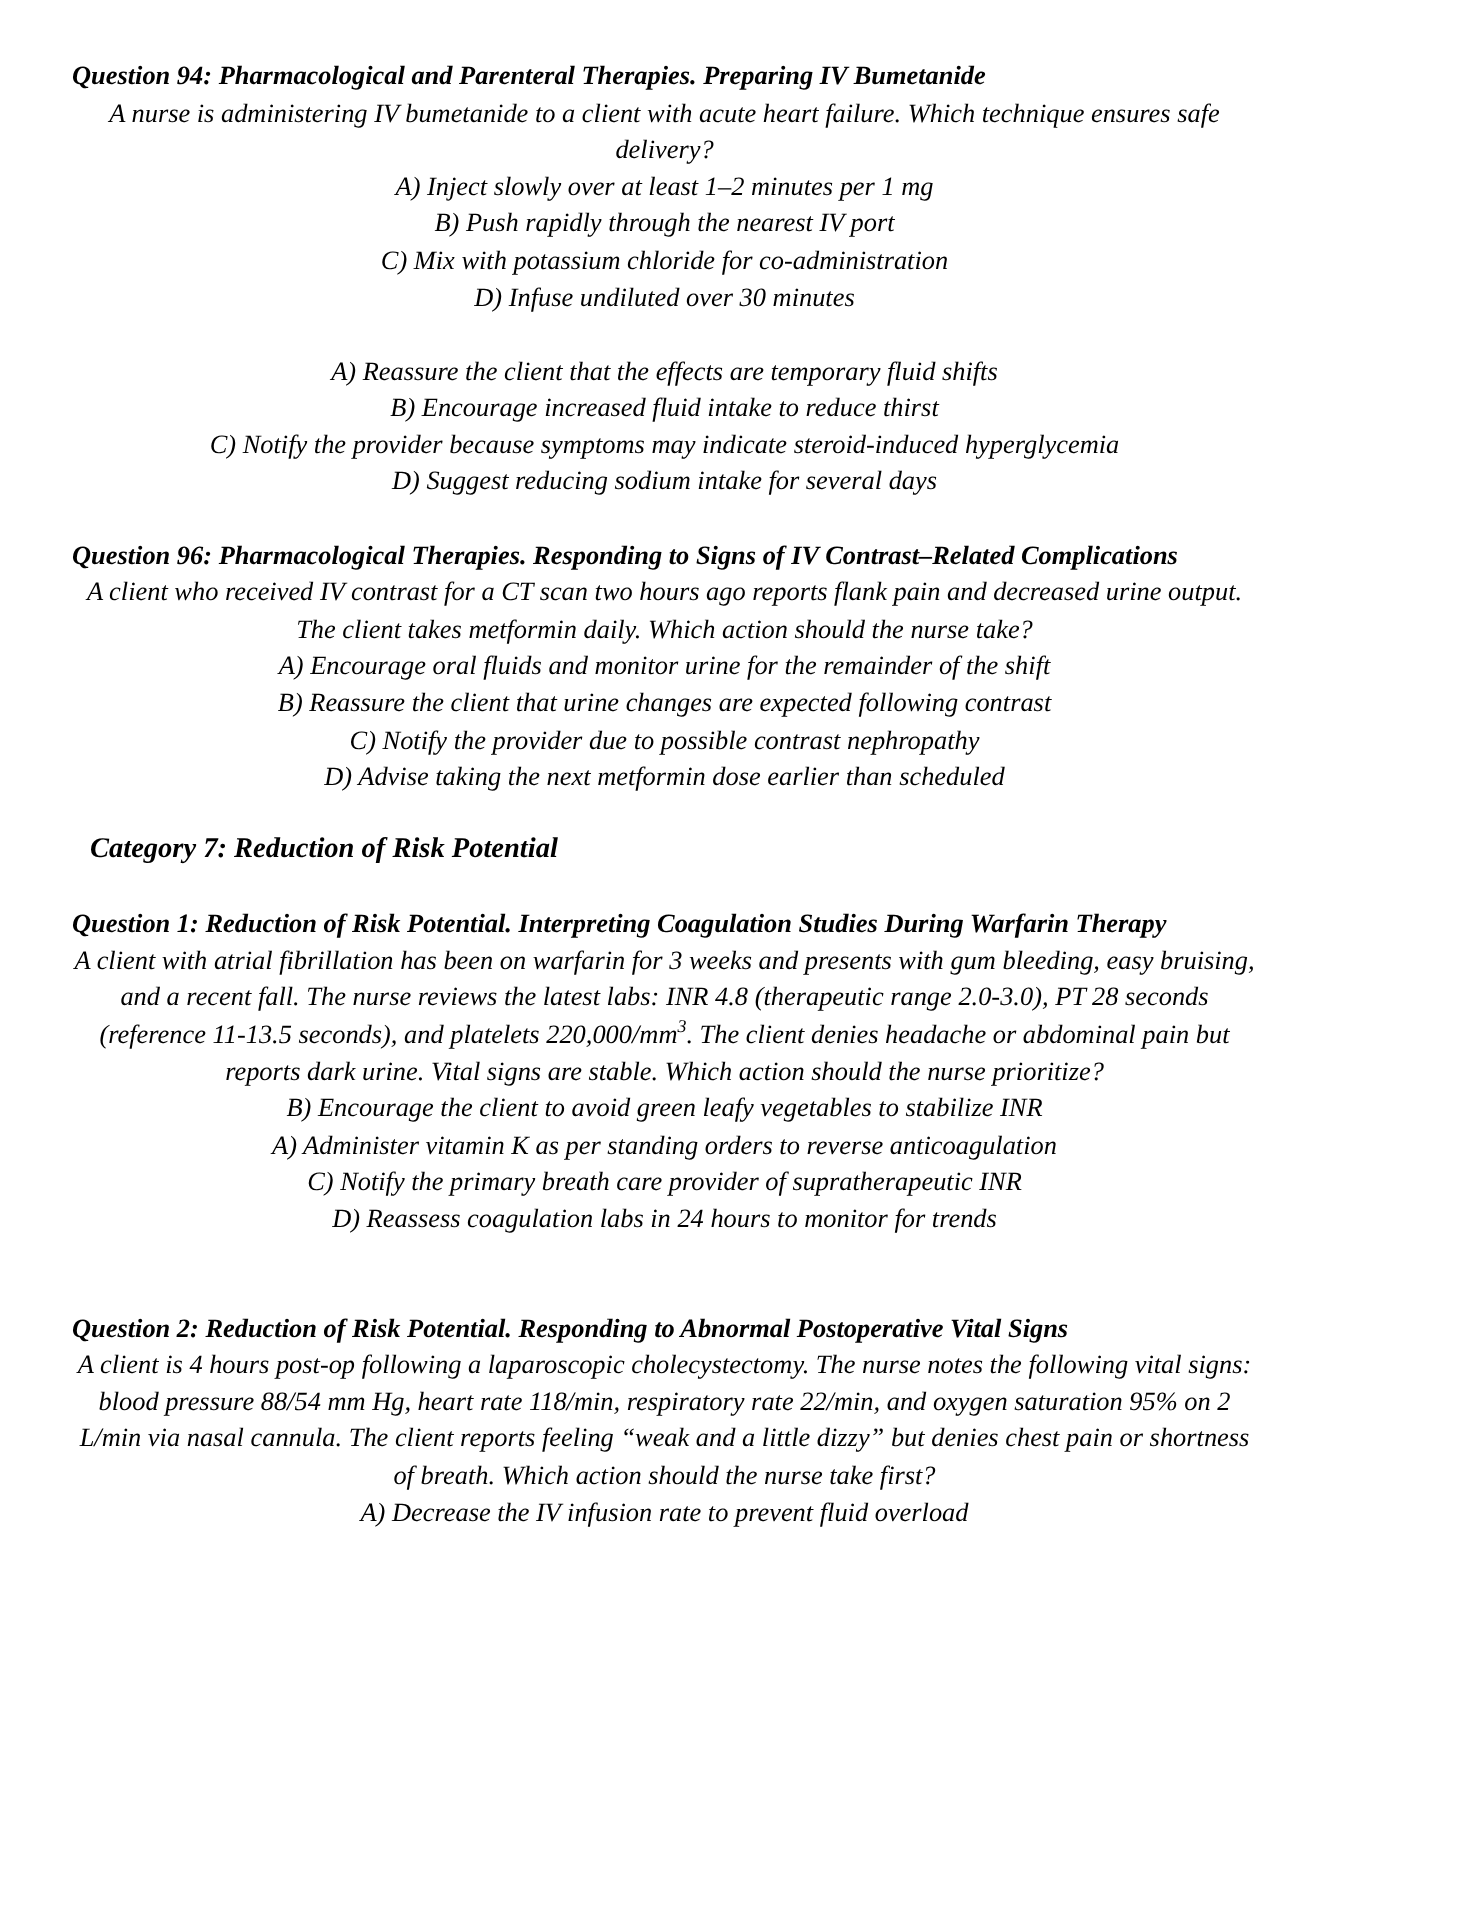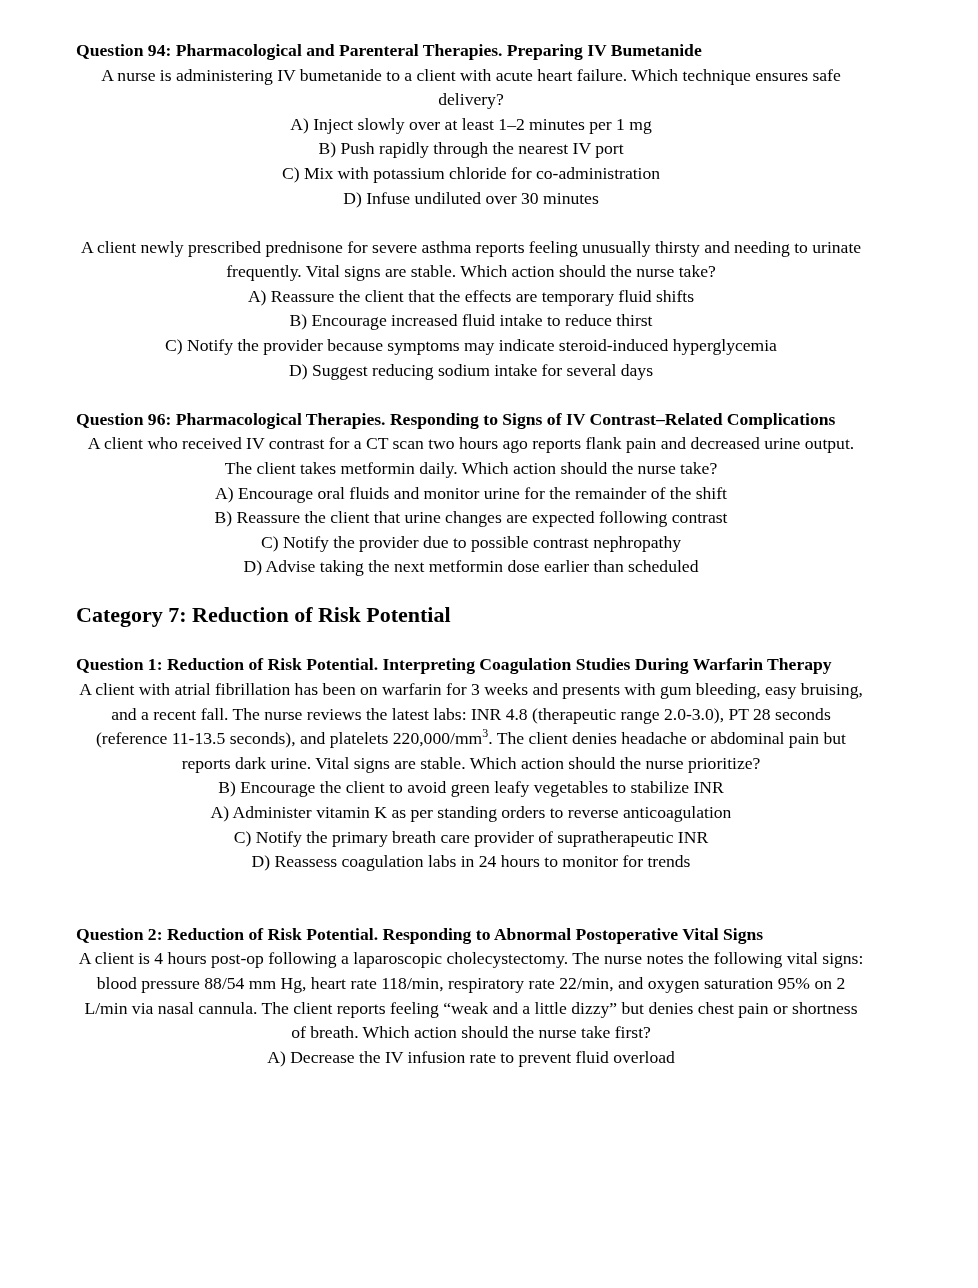--- a/index.html
+++ b/index.html
@@ -12,23 +12,24 @@
     width: 978px;
     min-height: 1288px;
     font-family: "Liberation Serif", "DejaVu Serif", serif;
     color: #000000;
     -webkit-font-smoothing: antialiased;
   }
   #page {
     width: 974px;
     min-height: 1288px;
     box-sizing: border-box;
-    padding: 38px 112px 0 76px;
+    padding: 38px 112px 0 48px;
     background: #ffffff;
     overflow: hidden;
+    font-style: italic;
   }
   .doc-body {
     width: 790px;
   }
   .block {
     margin: 0 0 24.5px 0;
   }
   .block.last {
     margin-bottom: 12px;
   }
@@ -43,24 +44,24 @@
     text-align: left;
   }
   .q-line {
     font-size: 17.6px;
     line-height: 24.6px;
     font-weight: normal;
     margin: 0;
     text-align: center;
   }
   .cat-title {
-    font-size: 22px;
+    font-size: 19px;
     line-height: 24.6px;
     font-weight: bold;
-    margin: 0;
+    margin: 12px;
   }
   sup {
     font-size: 0.68em;
     line-height: 0;
     vertical-align: super;
   }
 </style>
 </head>
 <body>
 
@@ -68,21 +69,20 @@
   <div class="doc-body">
       <div class="block">
         <p class="q-title">Question 94: Pharmacological and Parenteral Therapies. Preparing IV Bumetanide</p>
         <p class="q-line">A nurse is administering IV bumetanide to a client with acute heart failure. Which technique ensures safe delivery?</p>
         <p class="q-line">A) Inject slowly over at least 1–2 minutes per 1 mg</p>
         <p class="q-line">B) Push rapidly through the nearest IV port</p>
         <p class="q-line">C) Mix with potassium chloride for co-administration</p>
         <p class="q-line">D) Infuse undiluted over 30 minutes</p>
       </div>
       <div class="block">
-        <p class="q-line">A client newly prescribed prednisone for severe asthma reports feeling unusually thirsty and needing to urinate frequently. Vital signs are stable. Which action should the nurse take?</p>
         <p class="q-line">A) Reassure the client that the effects are temporary fluid shifts</p>
         <p class="q-line">B) Encourage increased fluid intake to reduce thirst</p>
         <p class="q-line">C) Notify the provider because symptoms may indicate steroid-induced hyperglycemia</p>
         <p class="q-line">D) Suggest reducing sodium intake for several days</p>
       </div>
       <div class="block">
         <p class="q-title">Question 96: Pharmacological Therapies. Responding to Signs of IV Contrast–Related Complications</p>
         <p class="q-line">A client who received IV contrast for a CT scan two hours ago reports flank pain and decreased urine output. The client takes metformin daily. Which action should the nurse take?</p>
         <p class="q-line">A) Encourage oral fluids and monitor urine for the remainder of the shift</p>
         <p class="q-line">B) Reassure the client that urine changes are expected following contrast</p>

